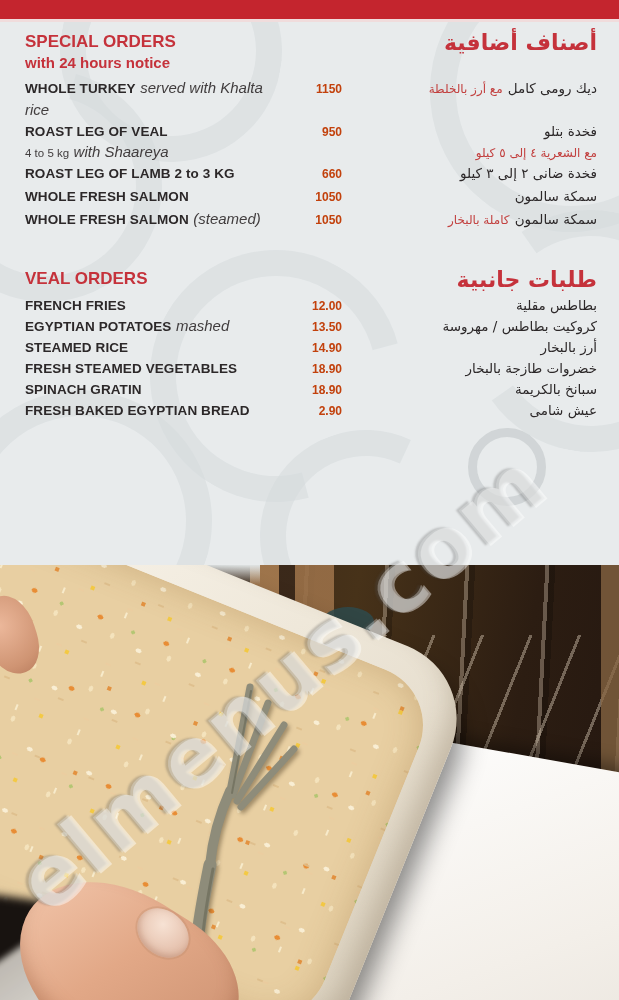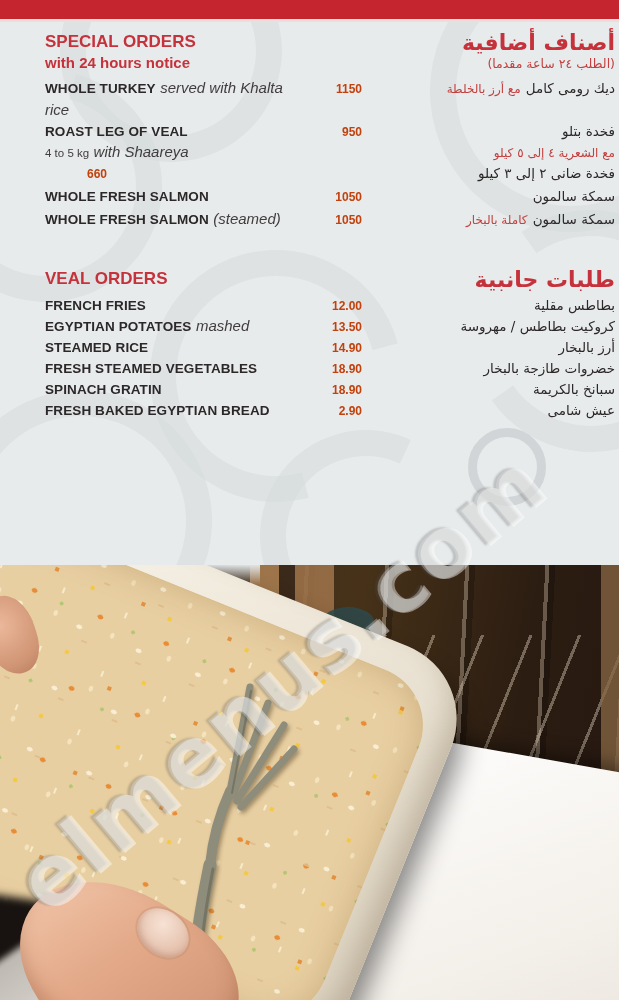--- a/index.html
+++ b/index.html
@@ -16,21 +16,21 @@
   .sw1{left:430px;top:-50px;width:230px;height:230px;transform:rotate(40deg);}
   .sw2{left:-70px;top:70px;width:180px;height:180px;transform:rotate(-30deg);}
   .sw3{left:150px;top:250px;width:200px;height:200px;transform:rotate(120deg);}
   .sw4{left:-50px;top:390px;width:210px;height:210px;transform:rotate(200deg);}
   .sw5{left:260px;top:430px;width:160px;height:160px;transform:rotate(70deg);}
   .sw6{left:470px;top:210px;width:190px;height:190px;transform:rotate(-80deg);}
   .sw7{left:60px;top:-60px;width:170px;height:170px;transform:rotate(10deg);}
   .wm-ring{position:absolute;left:468px;top:428px;width:60px;height:60px;border-radius:50%;
     border:9px solid rgba(186,191,193,.5);z-index:1;}
   
-  .menu{position:absolute;top:19px;left:0;right:0;padding:13px 4px 0 25px;z-index:2;margin-left:20px;}
+  .menu{position:absolute;top:19px;left:0;right:0;padding:13px 22px 0 25px;z-index:2;}
   .sec-head{display:flex;justify-content:space-between;align-items:flex-start;margin-bottom:4px;}
   .title{font-size:17px;font-weight:bold;color:#c5323b;line-height:20px;}
   .subtitle{font-size:15px;font-weight:bold;color:#c5323b;line-height:21px;}
   .title-ar{font-size:22px;font-weight:bold;color:#c5323b;line-height:22px;
     direction:rtl;font-family:"DejaVu Sans",sans-serif;}
   .subtitle-ar{font-size:12.5px;color:#c2403f;line-height:19px;direction:rtl;
     font-family:"DejaVu Sans",sans-serif;text-align:right;}
   .row{display:flex;align-items:baseline;line-height:21px;}
   .row.subrow{line-height:18px;}
   .side .row{line-height:20px;}
@@ -120,21 +120,20 @@
   <section class="menu">
 
     <div class="special">
       <div class="sec-head">
         <div>
           <div class="title">SPECIAL ORDERS</div>
           <div class="subtitle">with 24 hours notice</div>
         </div>
         <div>
           <div class="title-ar">أصناف أضافية</div>
-          <div class="subtitle-ar">(الطلب ٢٤ ساعة مقدما)</div>
         </div>
       </div>
 
       <div class="row item">
         <div class="en"><span class="name">WHOLE TURKEY</span>
           <span class="note">served with Khalta rice</span></div>
         <div class="price">1150</div>
         <div class="ar-cell"><span class="ar-main">ديك رومى كامل</span>
           <span class="ar-red">مع أرز بالخلطة</span></div>
       </div>
@@ -146,20 +145,21 @@
       </div>
 
       <div class="row subrow">
         <div class="en"><span class="plain">4 to 5 kg</span>
           <span class="note">with Shaareya</span></div>
         <div class="price"></div>
         <div class="ar-cell"><span class="ar-red">مع الشعرية ٤ إلى ٥ كيلو</span></div>
       </div>
 
       <div class="row item">
+        <div class="en"><span class="name">ROAST LEG OF LAMB 2 to 3 KG</span></div>
         <div class="price">660</div>
         <div class="ar-cell"><span class="ar-main">فخدة ضانى ٢ إلى ٣ كيلو</span></div>
       </div>
 
       <div class="row item">
         <div class="en"><span class="name">WHOLE FRESH SALMON</span></div>
         <div class="price">1050</div>
         <div class="ar-cell"><span class="ar-main">سمكة سالمون</span></div>
       </div>
 

